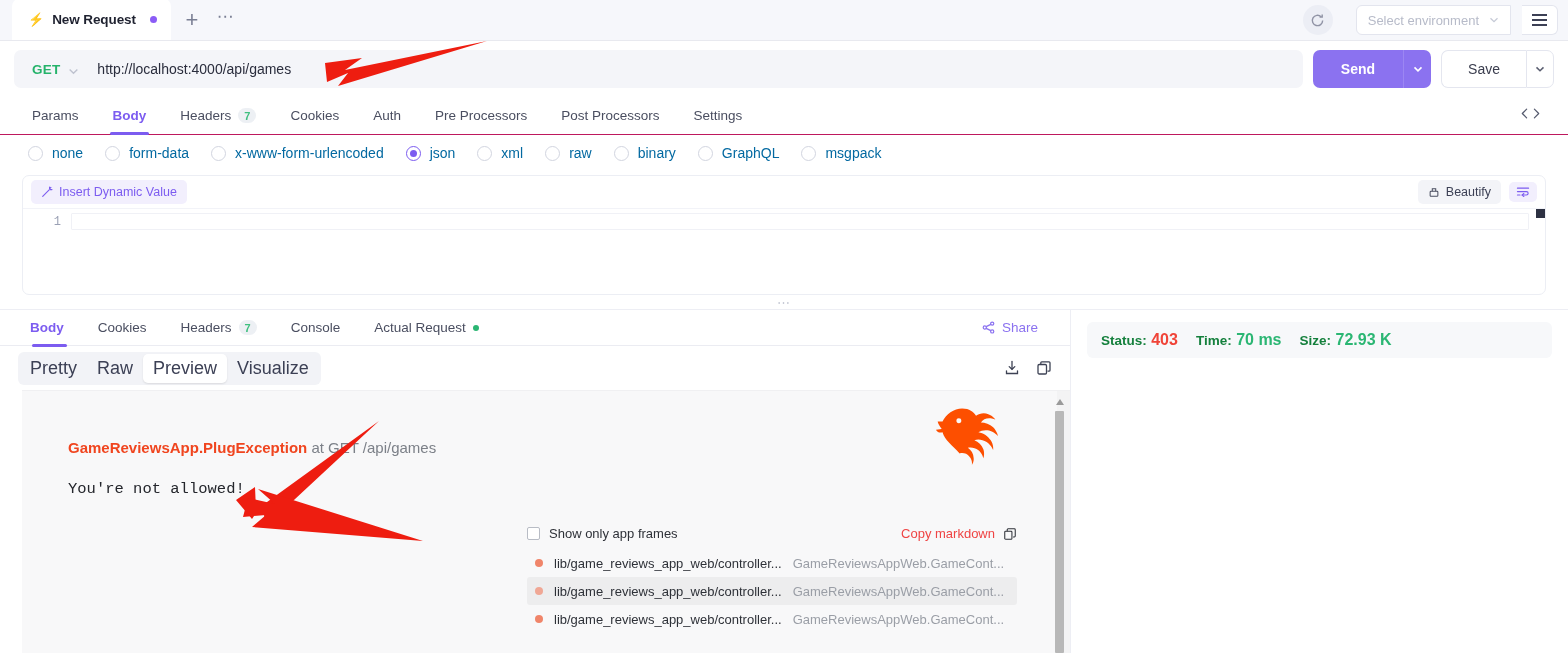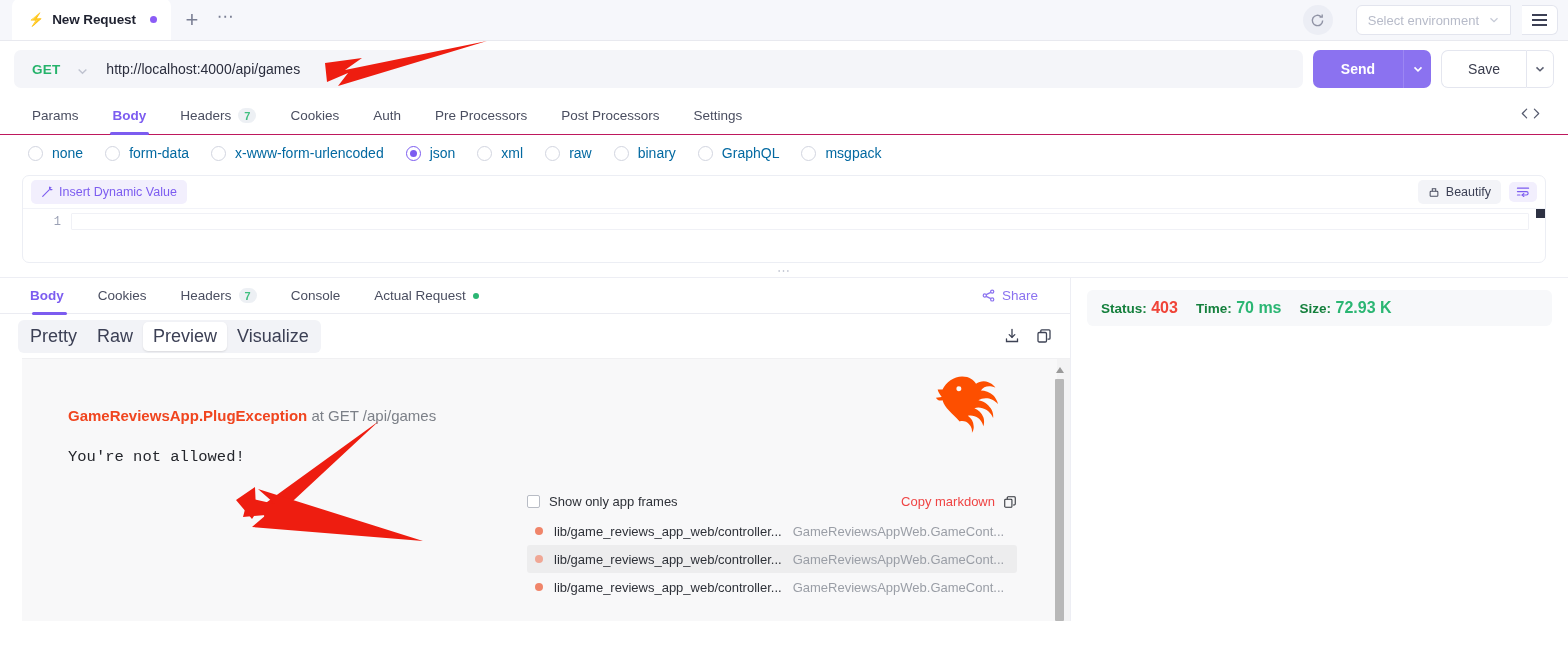--- a/index.html
+++ b/index.html
@@ -76,21 +76,21 @@
   
   .urlrow {
     height: 56px; display: flex; align-items: center; padding: 0 14px; gap: 10px;
     background: #fff;
   }
   .urlbox {
     flex: 1; height: 38px; background: #f4f5f9; border-radius: 7px;
     display: flex; align-items: center;
   }
   .method {
-    display: flex; align-items: flex-end; gap: 17px; padding: 0 14px 0 18px; cursor: pointer;
+    display: flex; align-items: flex-end; gap: 8px; padding: 0 14px 0 18px; cursor: pointer;
   }
   .method .m-label { font-size: 13.5px; font-weight: bold; color: #25b36b; letter-spacing: 0.2px;}
   .url-input {
     flex: 1; height: 38px; border: none; background: transparent; outline: none;
     font-size: 14px; color: #2a2d3d; padding-left: 4px;
     font-family: "Liberation Sans", sans-serif;
   }
   .send-group { display: flex; }
   .send-btn {
     height: 38px; background: #8b72f0; color: #fff; border: none;
@@ -145,21 +145,21 @@
   }
   .radio.on .circle { border-color: #7c5cf0; border-width: 1.5px; }
   .radio.on .circle:after {
     content: ""; width: 7px; height: 7px; border-radius: 50%; background: #7c5cf0;
   }
   .radio span { font-size: 14px; color: #0369a1; }
 
   
   .editor-wrap {
     margin: 4px 22px 0 22px; border: 1px solid #eceef4; border-radius: 7px;
-    height: 88px; background: #fff; overflow: hidden; position: relative;
+    height: 120px; background: #fff; overflow: hidden; position: relative;
   }
   .editor-toolbar {
     height: 33px; display: flex; align-items: center; padding: 0 8px;
     border-bottom: 1px solid #f2f3f8;
   }
   .idv {
     display: flex; align-items: center; gap: 6px;
     background: #f2effd; color: #7c5cf0; font-size: 12.5px;
     padding: 5px 10px; border-radius: 5px; cursor: pointer;
   }

